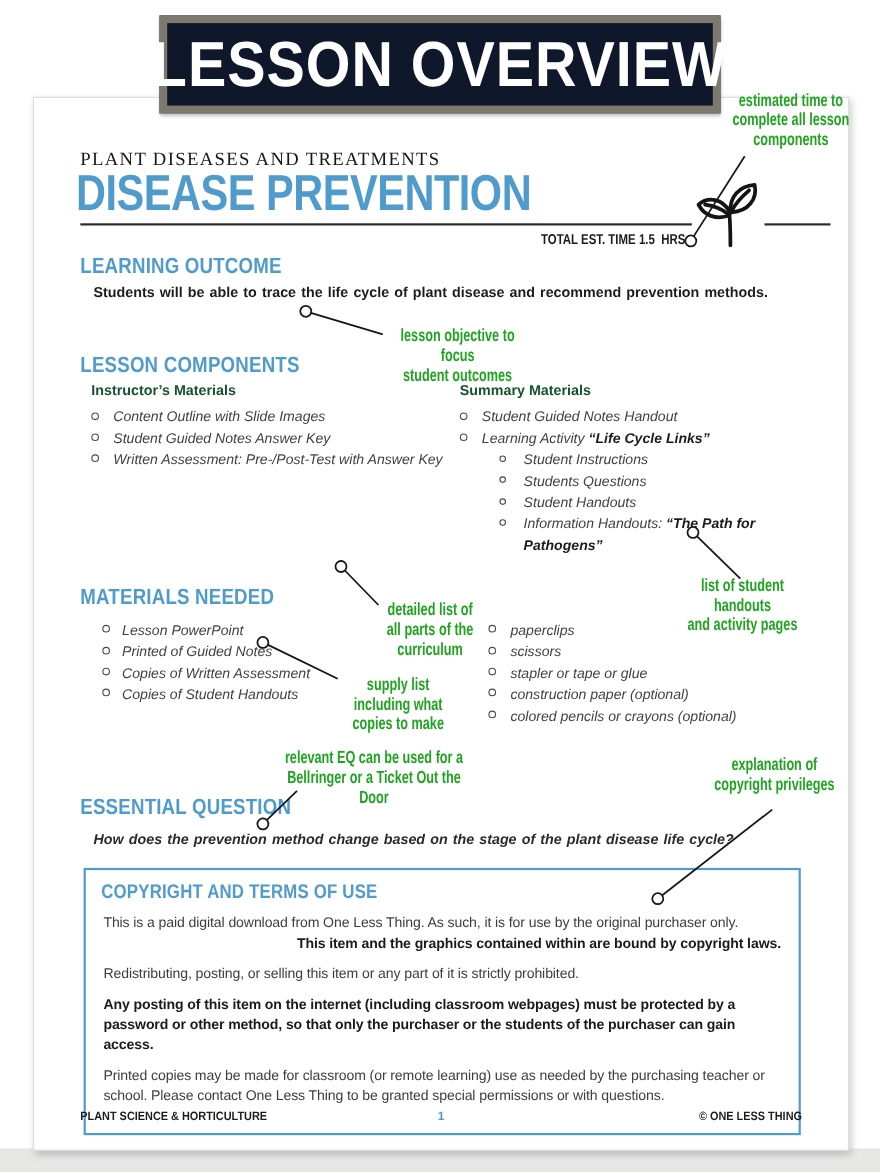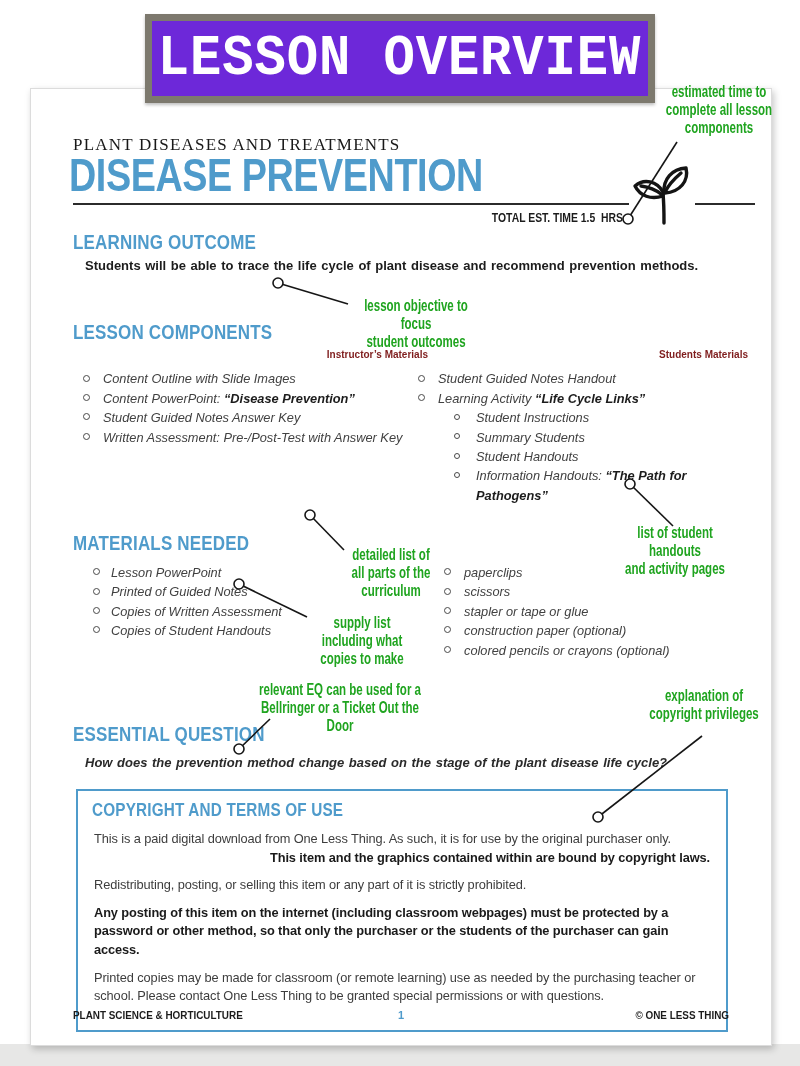--- a/index.html
+++ b/index.html
@@ -1,36 +1,36 @@
 <!DOCTYPE html>
 <html><head>
 <meta charset="utf-8">
 <style>
   html,body{margin:0;padding:0;background:#ffffff;}
   #screen{position:relative;width:800px;height:1066px;overflow:hidden;
           font-family:"Liberation Sans",sans-serif;background:#ffffff;}
   .gray-strip{position:absolute;left:0;top:1044px;width:800px;height:22px;background:#e7e7e6;}
   .page{position:absolute;left:30px;top:88px;width:740px;height:956px;background:#ffffff;
         border:1px solid #dcdcdc;box-shadow:2px 3px 7px rgba(0,0,0,.22);z-index:1;}
-  .banner{position:absolute;left:145px;top:14px;width:510px;height:89px;background:#6d28d9;
+  .banner{position:absolute;left:145px;top:14px;width:510px;height:89px;background:#0f172a;
           border:7px solid #7d796e;box-sizing:border-box;z-index:4;display:flex;
-          align-items:center;justify-content:center;box-shadow:0 2px 3px rgba(0,0,0,.25);font-family:Liberation Mono, monospace;}
+          align-items:center;justify-content:center;box-shadow:0 2px 3px rgba(0,0,0,.25);}
   .banner .t{color:#fff;font-weight:700;font-size:58px;letter-spacing:1px;
              transform:scaleX(.9);white-space:nowrap;}
   .abs{position:absolute;}
   .eyebrow{font-family:"Liberation Serif",serif;font-size:17px;letter-spacing:1.2px;color:#181818;}
   .doc-title{color:#4f9bcb;font-weight:700;font-size:46px;line-height:1;letter-spacing:-.5px;
              transform:scaleX(.82);transform-origin:left center;white-space:nowrap;}
   .rule{position:absolute;height:2px;background:#2b2b2b;}
   .time-label{font-size:13px;font-weight:600;color:#1c1c1c;white-space:pre;
               transform:scaleX(.8);transform-origin:right center;}
   .sec-h{color:#4f9bcb;font-weight:700;font-size:20px;letter-spacing:.2px;
          transform:scaleX(.85);transform-origin:left center;white-space:nowrap;}
   .body-bold{font-size:13px;font-weight:700;color:#1c1c1c;white-space:nowrap;word-spacing:1px;}
-  .col-title{font-size:10px;font-weight:700;color:#7f1d1d;margin-bottom:5px;text-align:right;}
+  .col-title{font-size:13px;font-weight:700;color:#14532d;margin-bottom:5px;}
   .list{font-size:12.8px;color:#414141;line-height:19.4px;}
   .row{display:flex;font-style:italic;}
   .bullet{width:7px;height:7px;border:1.6px solid #4a4a4a;border-radius:50%;
           flex:none;margin-top:5.2px;box-sizing:border-box;}
   .row .txt{margin-left:13px;}
   .sub .bullet{margin-left:36px;width:6px;height:6px;margin-top:5.8px;}
   .sub .txt{margin-left:16px;}
   .list b{color:#1c1c1c;font-weight:700;}
   .eq-text{font-size:13px;font-weight:700;font-style:italic;color:#2a2a2a;
            white-space:nowrap;word-spacing:1px;}
@@ -85,49 +85,45 @@
     <div class="abs sec-h" style="left:42px;top:232px;">LESSON COMPONENTS</div>
 
     <div class="abs list" style="left:52px;top:256px;width:345px;">
       <div class="col-title">Instructor’s Materials</div>
       <div class="row">
           <span class="bullet"></span>
           <span class="txt"><span>Content Outline with Slide Images</span></span>
         </div>
       <div class="row">
           <span class="bullet"></span>
-          <span class="txt"><span>Content PowerPoint: </span><b>“Disease Prevention”</b></span>
-        </div>
-      <div class="row">
-          <span class="bullet"></span>
           <span class="txt"><span>Student Guided Notes Answer Key</span></span>
         </div>
       <div class="row">
           <span class="bullet"></span>
           <span class="txt"><span>Written Assessment: Pre-/Post-Test with Answer Key</span></span>
         </div>
     </div>
 
     <div class="abs list" style="left:387px;top:256px;width:330px;">
-      <div class="col-title">Students Materials</div>
+      <div class="col-title">Summary Materials</div>
       <div class="row">
           <span class="bullet"></span>
           <span class="txt"><span>Student Guided Notes Handout</span></span>
         </div>
       <div class="row">
           <span class="bullet"></span>
           <span class="txt"><span>Learning Activity </span><b>“Life Cycle Links”</b></span>
         </div>
       <div class="row sub">
           <span class="bullet"></span>
           <span class="txt"><span>Student Instructions</span></span>
         </div>
       <div class="row sub">
           <span class="bullet"></span>
-          <span class="txt"><span>Summary Students</span></span>
+          <span class="txt"><span>Students Questions</span></span>
         </div>
       <div class="row sub">
           <span class="bullet"></span>
           <span class="txt"><span>Student Handouts</span></span>
         </div>
       <div class="row sub">
           <span class="bullet"></span>
           <span class="txt"><span>Information Handouts: </span><b>“The Path for Pathogens”</b></span>
         </div>
     </div>

